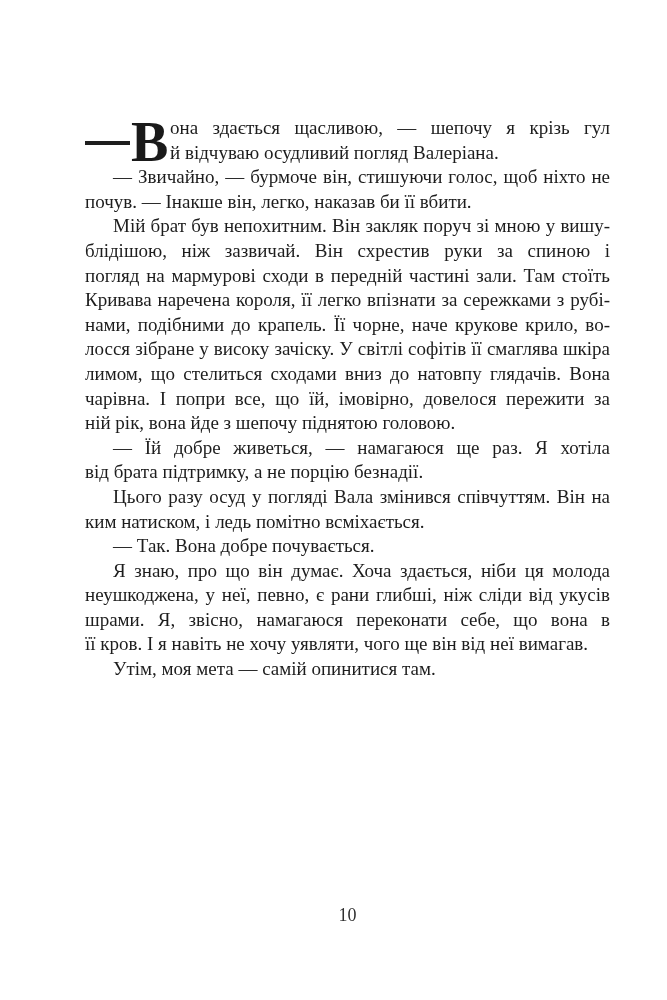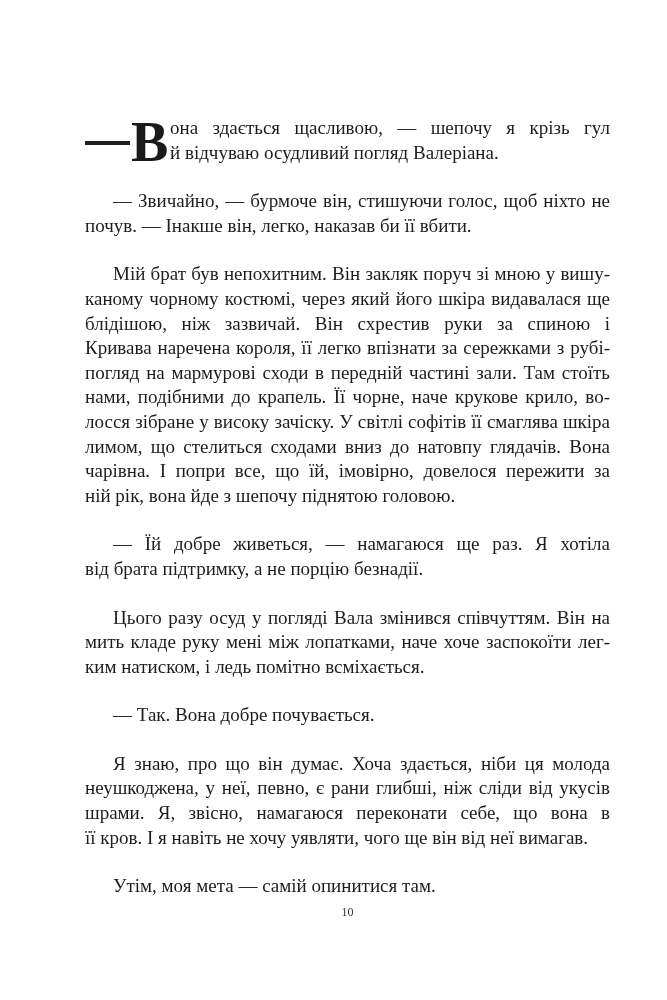--- a/index.html
+++ b/index.html
@@ -33,21 +33,20 @@
     text-align-last: justify;
     overflow: hidden;
     white-space: normal;
     word-spacing: normal;
   }
   .line.last {
     text-align-last: left;
   }
   .line.first {
     text-indent: 28px;
-    margin-top: 24px;
   }
   .line.dc-line {
     padding-left: 85px;
   }
   .dash-rule {
     position: absolute;
     left: 0;
     top: 25px;
     width: 45px;
     height: 4px;
@@ -61,58 +60,56 @@
     line-height: 1;
     font-weight: bold;
     color: #1a1a1a;
   }
   .page-number {
     position: absolute;
     left: 85px;
     top: 905px;
     width: 525px;
     text-align: center;
-    font-size: 12px;
+    font-size: 18px;
     color: #303030;
   }
 </style>
 </head>
 <body>
 
 <div class="page">
   <div class="text-block">
       <div class="para">
         <span class="dash-rule"></span>
         <span class="dropcap">В</span>
         <div class="line dc-line">она здається щасливою, — шепочу я крізь гул натовпу</div>
         <div class="line dc-line last">й відчуваю осудливий погляд Валеріана.</div>
       </div>
       <div class="para">
         <div class="line first">— Звичайно, — бурмоче він, стишуючи голос, щоб ніхто не</div>
         <div class="line last">почув. — Інакше він, легко, наказав би її вбити.</div>
       </div>
       <div class="para">
         <div class="line first">Мій брат був непохитним. Він закляк поруч зі мною у вишу-</div>
-        <div class="line">каному чорному костюмі, через який його шкіра видавалася ще</div>
         <div class="line">блідішою, ніж зазвичай. Він схрестив руки за спиною і спрямував</div>
+        <div class="line">погляд на мармурові сходи в передній частині зали. Там стоїть</div>
         <div class="line">Кривава наречена короля, її легко впізнати за сережками з рубі-</div>
-        <div class="line">погляд на мармурові сходи в передній частині зали. Там стоїть</div>
         <div class="line">нами, подібними до крапель. Її чорне, наче крукове крило, во-</div>
         <div class="line">лосся зібране у високу зачіску. У світлі софітів її смаглява шкіра</div>
         <div class="line">лимом, що стелиться сходами вниз до натовпу глядачів. Вона</div>
         <div class="line">чарівна. І попри все, що їй, імовірно, довелося пережити за остан-</div>
         <div class="line last">ній рік, вона йде з шепочу піднятою головою.</div>
       </div>
       <div class="para">
         <div class="line first">— Їй добре живеться, — намагаюся ще раз. Я хотіла отримати</div>
         <div class="line last">від брата підтримку, а не порцію безнадії.</div>
       </div>
       <div class="para">
         <div class="line first">Цього разу осуд у погляді Вала змінився співчуттям. Він на</div>
-        <div class="line">мить кладе руку мені між лопатками, наче хоче заспокоїти лег-</div>
         <div class="line last">ким натиском, і ледь помітно всміхається.</div>
       </div>
       <div class="para">
         <div class="line first last">— Так. Вона добре почувається.</div>
       </div>
       <div class="para">
         <div class="line first">Я знаю, про що він думає. Хоча здається, ніби ця молода жінка</div>
         <div class="line">неушкоджена, у неї, певно, є рани глибші, ніж сліди від укусів чи</div>
         <div class="line">шрами. Я, звісно, намагаюся переконати себе, що вона в порядку,</div>
         <div class="line last">її кров. І я навіть не хочу уявляти, чого ще він від неї вимагав.</div>

